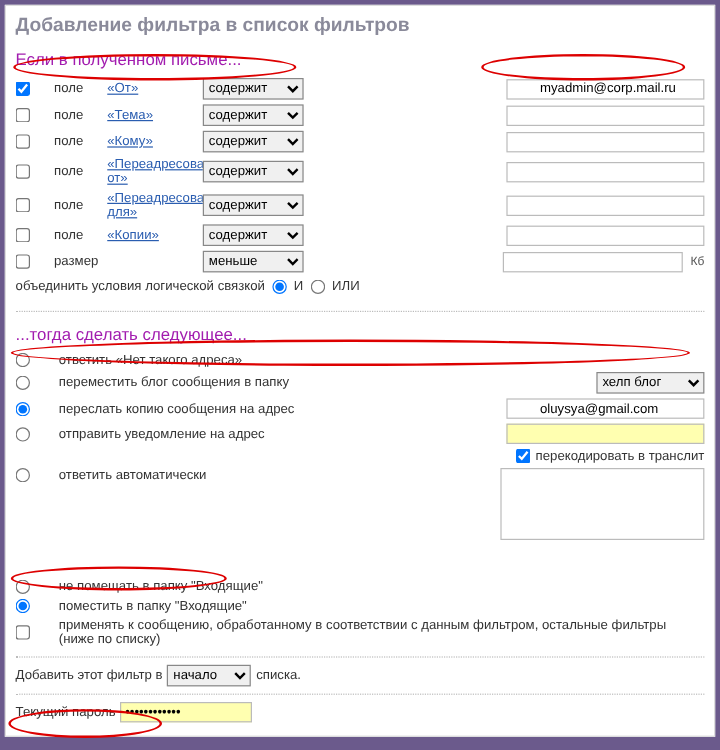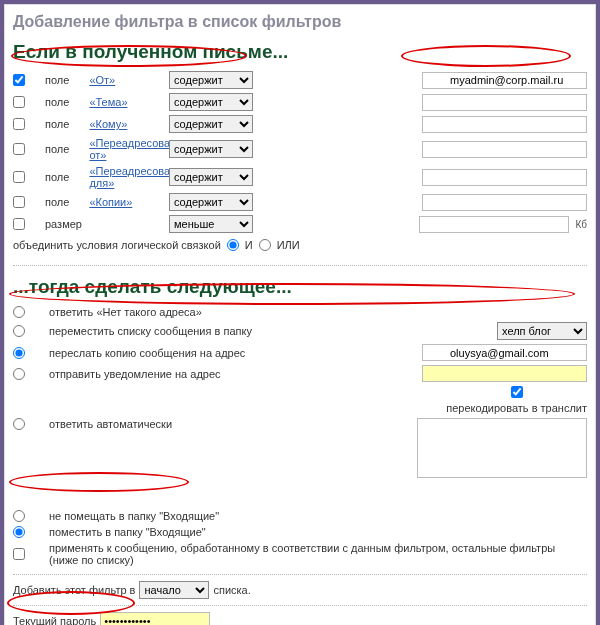--- a/index.html
+++ b/index.html
@@ -18,23 +18,23 @@
     padding: 6px 8px 10px 8px;
     min-height: 610px;
   }
   h1.page-title {
     font-size: 16px;
     color: #8a8a9a;
     font-weight: bold;
     margin: 2px 0 8px 0;
   }
   h2.section {
-    font-size: 19px;
-    color: #14532d;
-    font-weight: bold;
+    font-size: 14px;
+    color: #a21caf;
+    font-weight: normal;
     margin: 10px 0 6px 0;
   }
   hr.sep { border:none; border-top:1px dotted #bbb; margin:6px 0; }
   a.link { color:#2a5db0; text-decoration:underline; cursor:pointer; }
   .row {
     display:flex;
     align-items:center;
     padding:2px 0;
     gap:6px;
   }
@@ -60,21 +60,21 @@
   .cb { width:12px; height:12px; margin:0; }
   .rb { width:12px; height:12px; margin:0; }
   .unit-kb { font-size:10px; color:#555; margin-left:2px; }
   .logic-row { padding:4px 0 8px 0; display:flex; align-items:center; gap:6px; }
   .action-row { display:flex; align-items:center; padding:2px 0; gap:24px; }
   .action-label { flex:0 0 auto; }
   .action-field { margin-left:auto; }
   textarea.autoreply {
     width:170px; height:60px; font-size:11px; border:1px solid #bbb; resize:none;
   }
-  .translit-row { display:flex; align-items:center; gap:4px; margin-left:auto;flex-direction:column; }
+  .translit-row { display:flex; align-items:center; gap:4px; margin-left:auto; }
   .inline { display:flex; align-items:center; gap:4px; flex-wrap:wrap; }
   .ellipse {
     position:absolute; border:2px solid #d00; border-radius:50%;
     pointer-events:none;
   }
   .panel { position:relative; }
 </style>
 </head>
 <body>
 
@@ -176,21 +176,21 @@
 
   <h2 class="section">...тогда сделать следующее...</h2>
 
   <div class="action-row">
     <input type="radio" class="rb" name="act" style="">
     <span class="action-label">ответить «Нет такого адреса»</span>
   </div>
 
   <div class="action-row">
     <input type="radio" class="rb" name="act" style="">
-    <span class="action-label">переместить списку сообщения в папку</span>
+    <span class="action-label">переместить блог сообщения в папку</span>
     <span class="action-field">
       <select class="sel" style="width:90px">
         <option>хелп блог</option>
       </select>
     </span>
   </div>
 
   <div class="action-row">
     <input type="radio" class="rb" name="act" checked="" style="">
     <span class="action-label">переслать копию сообщения на адрес</span>

